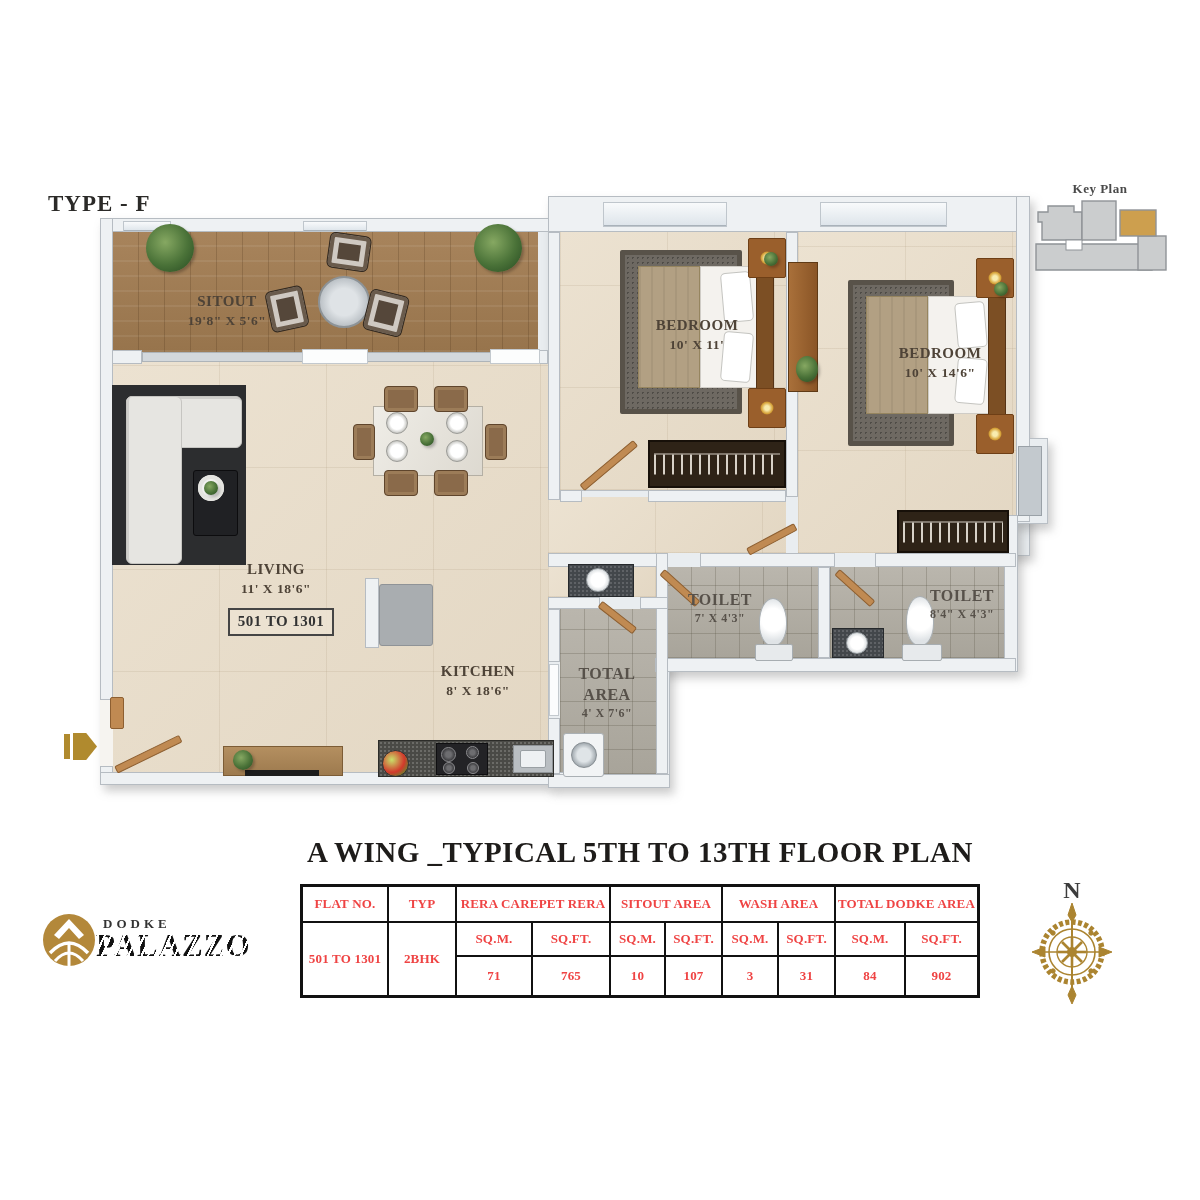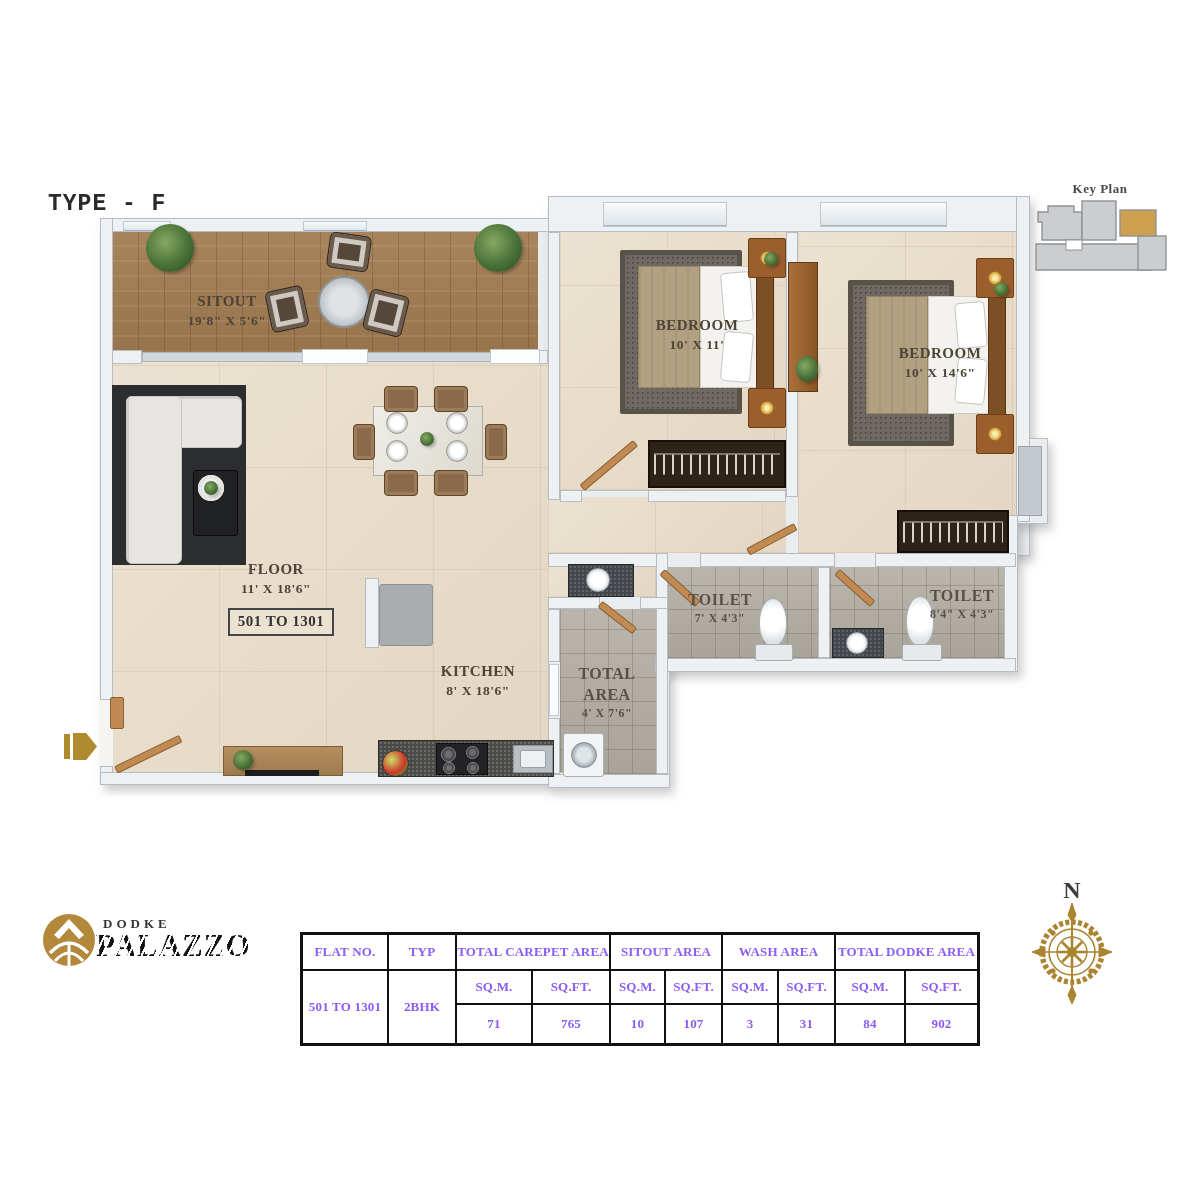--- a/index.html
+++ b/index.html
@@ -48,26 +48,26 @@
        letter-spacing:.5px;line-height:1.3;pointer-events:none;}
   .lbl .nm{font-size:15px;}
   .lbl .dm{font-size:13.5px;}
   .lbl-sm .nm{font-size:16px;}
   .lbl-sm .dm{font-size:12px;}
   .tileTxt{color:#57514a;}
   .flatsBox{position:absolute;z-index:6;border:2px solid #454545;background:rgba(236,226,209,.9);
        font-size:15px;font-weight:bold;color:#333;text-align:center;letter-spacing:.5px;}
   
   .typeLabel{position:absolute;left:48px;top:191px;font-size:23px;font-weight:bold;color:#2b2a28;
-       letter-spacing:1px;font-family:Liberation Mono, monospace;}
+       letter-spacing:1px;}
   .mainTitle{position:absolute;left:250px;top:836px;width:780px;text-align:center;font-size:29px;
        font-weight:bold;color:#1e1c1a;letter-spacing:.5px;}
-  .areasTable{position:absolute;left:300px;top:932px;display:grid;
+  .areasTable{position:absolute;left:300px;top:884px;display:grid;
        grid-template-columns:86px 68px 76px 78px 55px 57px 56px 57px 70px 73px;
-       grid-template-rows:36px 34px 40px;border:2.5px solid #111;background:#fff;color:#8b5cf6;z-index:7;}
+       grid-template-rows:36px 34px 40px;border:2.5px solid #111;background:#fff;color:#ef4444;z-index:7;}
   .tcell{border:1.4px solid #111;display:flex;align-items:center;justify-content:center;
        font-size:13px;font-weight:bold;letter-spacing:.2px;text-align:center;}
   
   .brandTop{position:absolute;left:103px;top:916px;font-size:13px;font-weight:bold;color:#333;
        letter-spacing:4px;}
   .brandMain{position:absolute;left:96px;top:928px;font-size:31px;font-weight:bold;color:#161616;
        letter-spacing:1px;background-image:repeating-linear-gradient(115deg,#121212 0 4px,#ffffff 4px 6px);
        -webkit-background-clip:text;background-clip:text;-webkit-text-fill-color:transparent;}
   .keyPlanLabel{position:absolute;left:1030px;top:181px;width:140px;text-align:center;font-size:13px;
        color:#4a4a4a;font-weight:bold;letter-spacing:.5px;}
@@ -237,21 +237,21 @@
     <div class="door" style="left:110px;top:697px;width:12px;height:30px;transform:none;"></div>
 
     <div class="abs gold" style="left:64px;top:734px;width:6px;height:25px;z-index:6;"></div>
     <div class="abs gold" style="left:73px;top:733px;width:24px;height:27px;z-index:6;clip-path:polygon(0 0,55% 0,100% 50%,55% 100%,0 100%);"></div>
 
     <div class="lbl" style="left:157px;top:292px;width:140px;">
       <div class="nm">SITOUT</div>
       <div class="dm">19'8" X 5'6"</div>
     </div>
     <div class="lbl" style="left:211px;top:560px;width:130px;">
-      <div class="nm">FLOOR</div>
+      <div class="nm">LIVING</div>
       <div class="dm">11' X 18'6"</div>
     </div>
     <div class="flatsBox" style="left:228px;top:608px;width:102px;height:24px;line-height:22px;">
       <span>501 TO 1301</span>
     </div>
     <div class="lbl" style="left:413px;top:662px;width:130px;">
       <div class="nm">KITCHEN</div>
       <div class="dm">8' X 18'6"</div>
     </div>
     <div class="lbl lbl-sm tileTxt" style="left:567px;top:664px;width:80px;">
@@ -282,25 +282,26 @@
     <g fill="#cbcdce" stroke="#8f9397" stroke-width="1.4">
       <path d="M18,10 h26 v6 h8 v28 h-40 v-18 h-4 v-10 h10 z"></path>
       <rect x="52" y="5" width="34" height="39"></rect>
       <path d="M6,48 h116 v26 h-116 z"></path>
       <rect x="108" y="40" width="28" height="34"></rect>
     </g>
     <rect x="36" y="44" width="16" height="10" fill="#ffffff" stroke="#8f9397" stroke-width="1"></rect>
     <rect x="90" y="14" width="36" height="26" fill="#cd9f4e" stroke="#8f9397" stroke-width="1.4"></rect>
   </svg>
 
+  <div class="mainTitle">A WING _TYPICAL 5TH TO 13TH FLOOR PLAN</div>
 
   <div class="areasTable">
     <div class="tcell" style="grid-column:1;grid-row:1;">FLAT NO.</div>
     <div class="tcell" style="grid-column:2;grid-row:1;">TYP</div>
-    <div class="tcell" style="grid-column:3/5;grid-row:1;">TOTAL CAREPET AREA</div>
+    <div class="tcell" style="grid-column:3/5;grid-row:1;">RERA CAREPET RERA</div>
     <div class="tcell" style="grid-column:5/7;grid-row:1;">SITOUT AREA</div>
     <div class="tcell" style="grid-column:7/9;grid-row:1;">WASH AREA</div>
     <div class="tcell" style="grid-column:9/11;grid-row:1;">TOTAL DODKE AREA</div>
 
     <div class="tcell" style="grid-column:1;grid-row:2/4;">501 TO 1301</div>
     <div class="tcell" style="grid-column:2;grid-row:2/4;">2BHK</div>
 
     <div class="tcell" style="grid-column:3;grid-row:2;">SQ.M.</div>
     <div class="tcell" style="grid-column:4;grid-row:2;">SQ.FT.</div>
     <div class="tcell" style="grid-column:5;grid-row:2;">SQ.M.</div>

